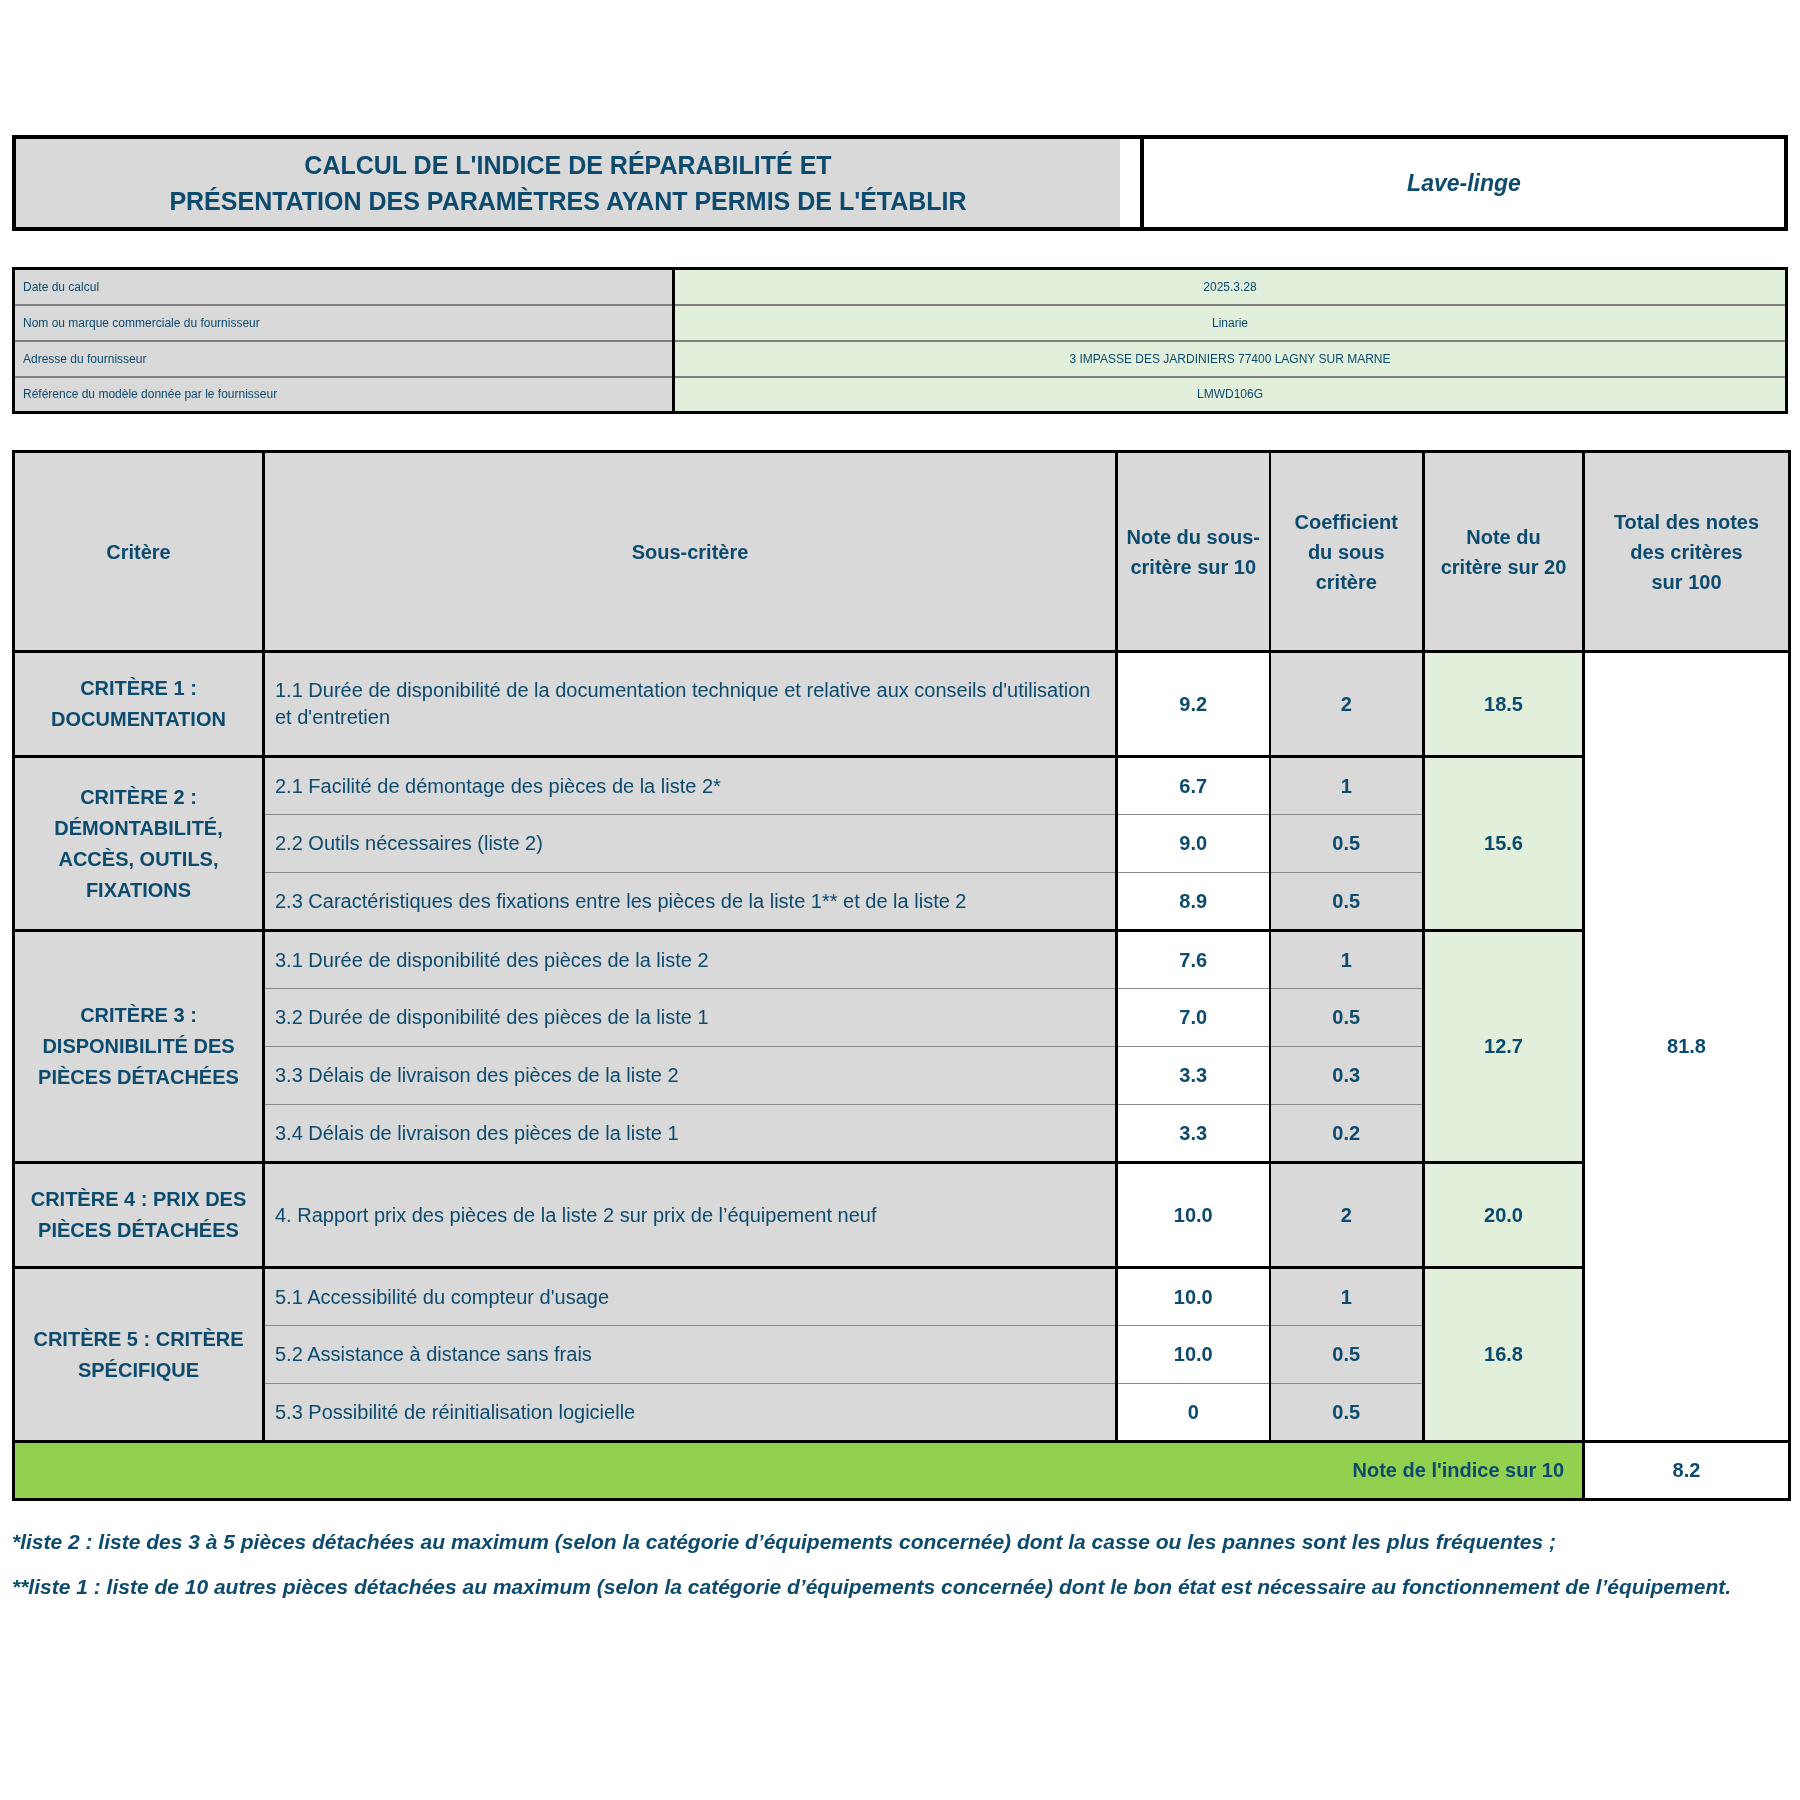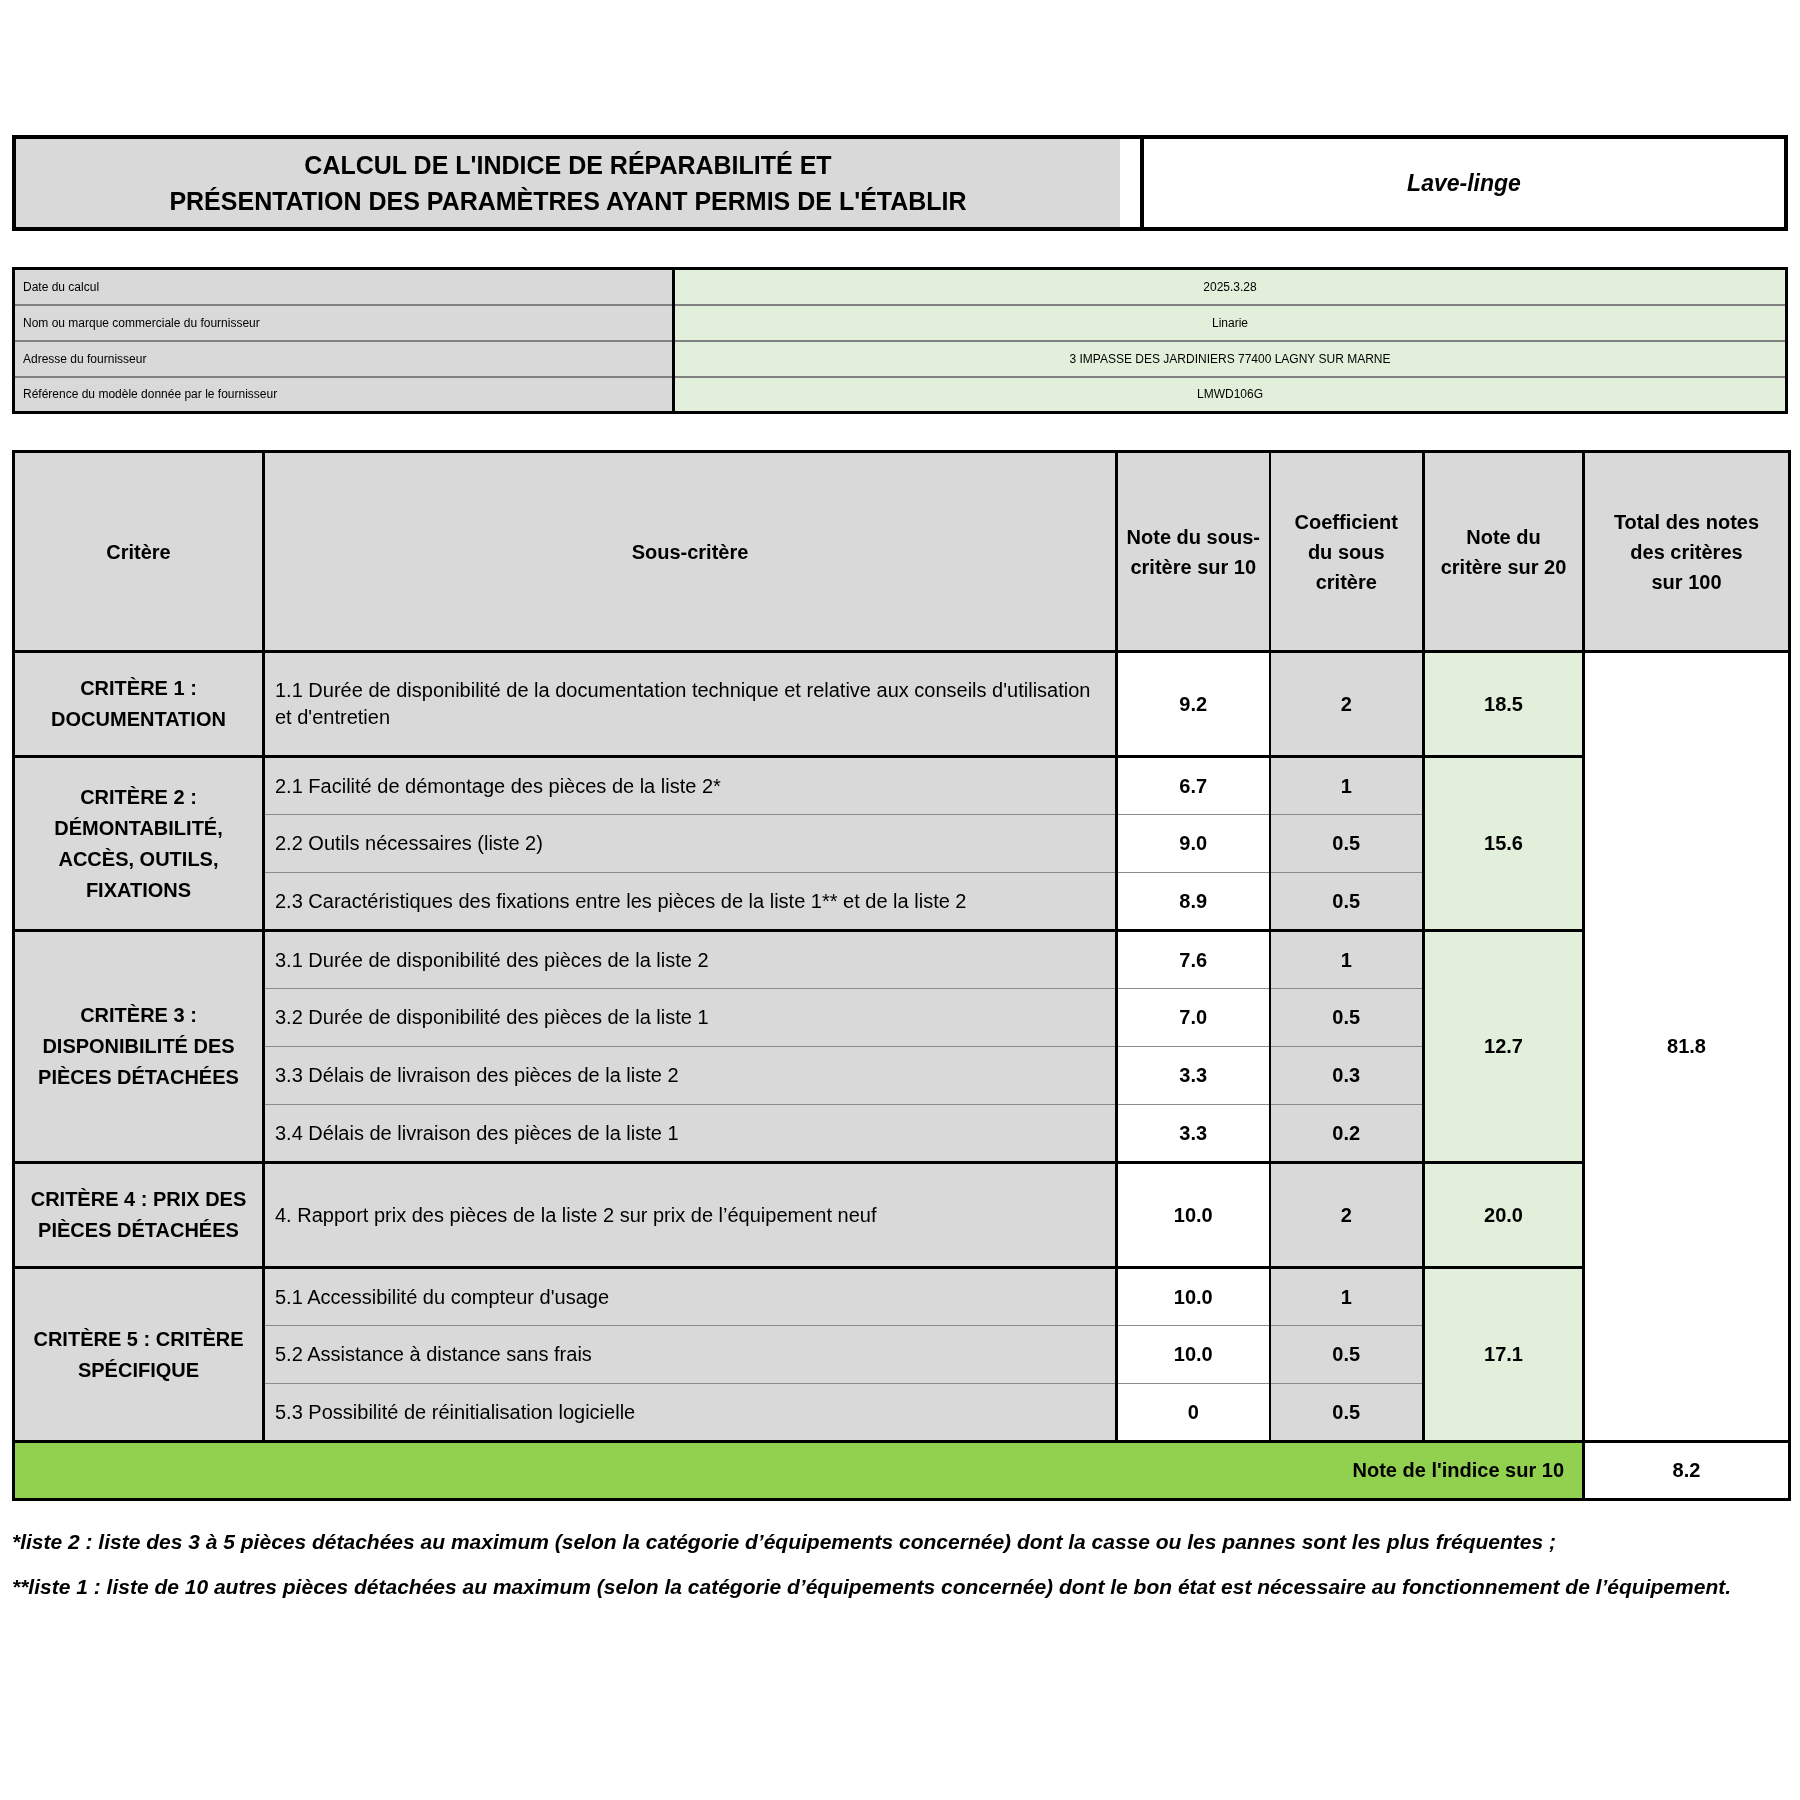--- a/index.html
+++ b/index.html
@@ -1,19 +1,19 @@
 <!DOCTYPE html>
 <html lang="fr"><head>
 <meta charset="utf-8">
 <style>
   html,body{margin:0;padding:0;background:#fff;}
   .page{
     width:1800px;height:1800px;box-sizing:border-box;
     padding:0 12px;background:#fff;overflow:hidden;
-    font-family:"Liberation Sans",sans-serif;color:#000000;
+    font-family:"Liberation Sans",sans-serif;color:#0c4a6e;
   }
   .pre{white-space:pre-line;}
 
   
   .title-row{
     margin-top:135px;display:flex;border:4px solid #000;height:96px;box-sizing:border-box;
   }
   .title-main{
     width:1104px;box-sizing:border-box;background:#d9d9d9;
     display:flex;flex-direction:column;justify-content:center;align-items:center;
@@ -193,21 +193,21 @@
         <td class="c-coef bl2">2</td>
         <td class="c-n20 bl3">20.0</td>
       </tr>
 
       <tr class="group-start row-sub">
         <td class="c-crit pre" rowspan="3">CRITÈRE 5 : CRITÈRE
 SPÉCIFIQUE</td>
         <td class="c-sub bl3">5.1 Accessibilité du compteur d'usage</td>
         <td class="c-note bl3">10.0</td>
         <td class="c-coef bl2">1</td>
-        <td class="c-n20 bl3" rowspan="3">17.1</td>
+        <td class="c-n20 bl3" rowspan="3">16.8</td>
       </tr>
       <tr class="thin row-sub">
         <td class="c-sub bl3">5.2 Assistance à distance sans frais</td>
         <td class="c-note bl3">10.0</td>
         <td class="c-coef bl2">0.5</td>
       </tr>
       <tr class="thin row-sub">
         <td class="c-sub bl3">5.3 Possibilité de réinitialisation logicielle</td>
         <td class="c-note bl3">0</td>
         <td class="c-coef bl2">0.5</td>

